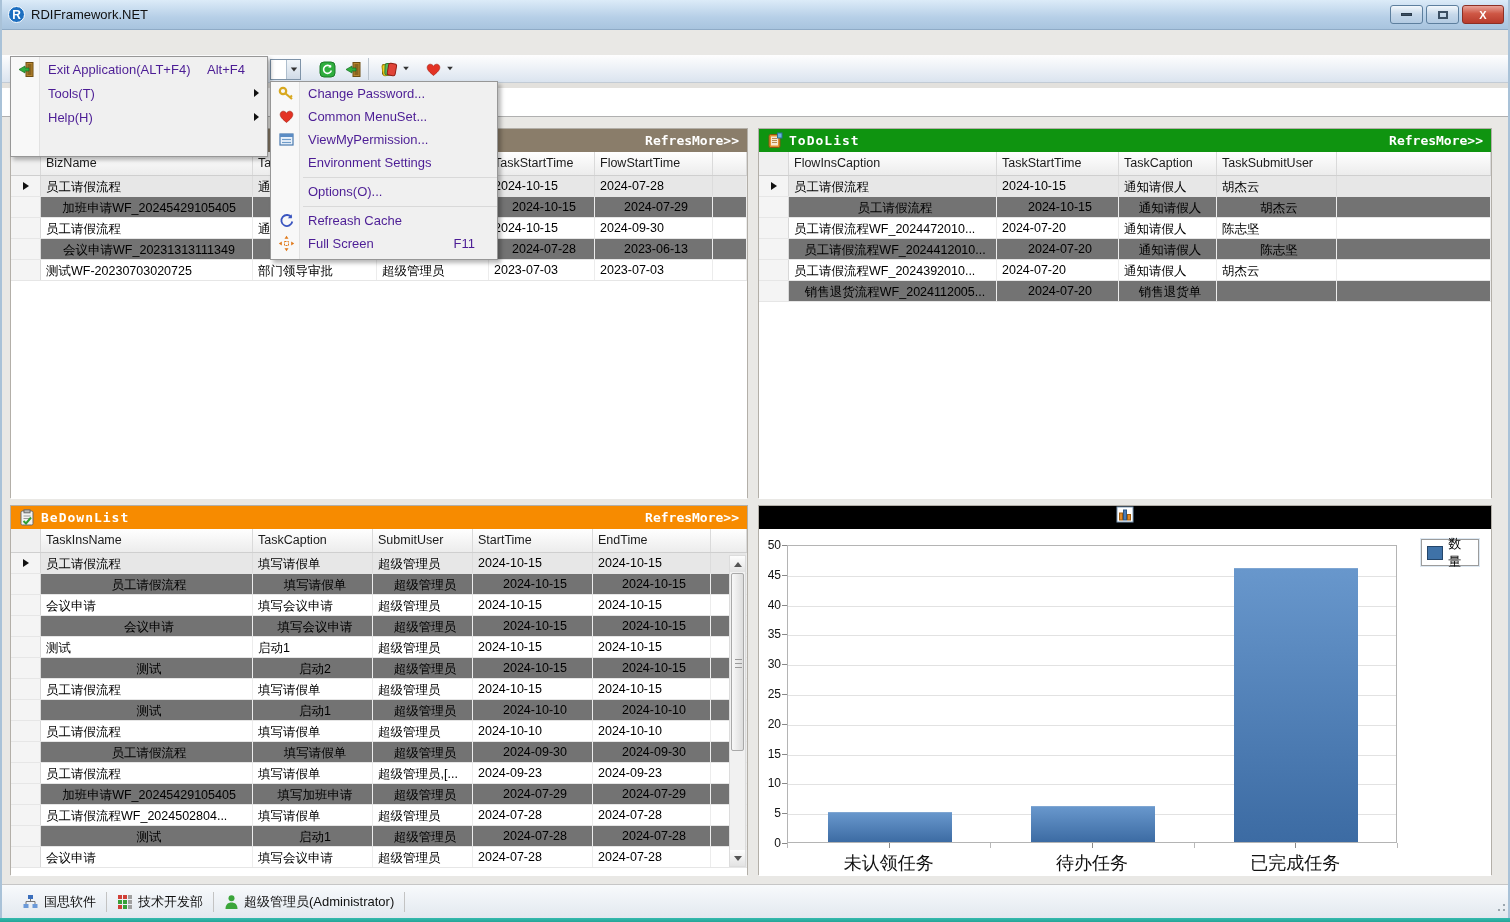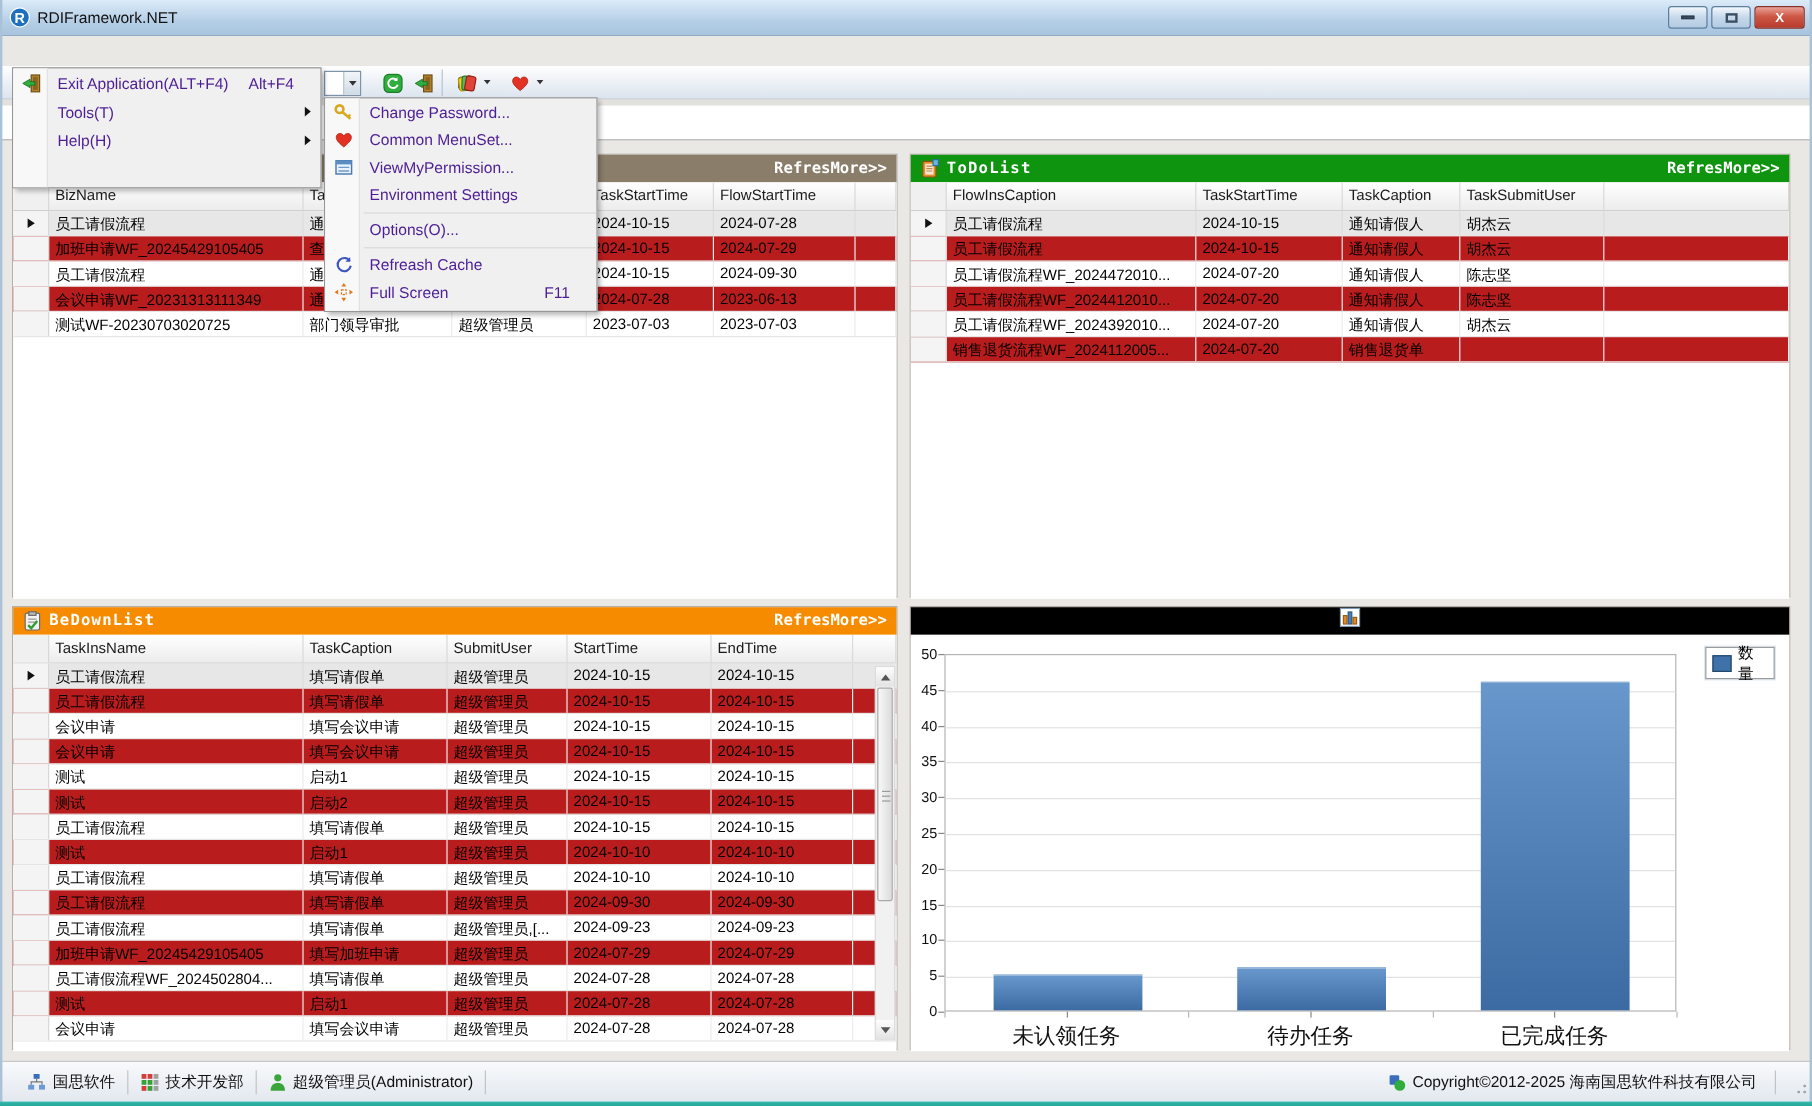--- a/index.html
+++ b/index.html
@@ -52,21 +52,21 @@
     font:bold 13px "DejaVu Sans Mono", monospace; color:#fff; letter-spacing:1px; }
   .panel-hd .more { margin-left:auto; font:bold 13px "DejaVu Sans Mono", monospace; letter-spacing:0; }
   .panel-body { position:relative; width:100%; height:347px; background:#fff; overflow:hidden; }
 
   
   .grid { position:absolute; left:0; top:0; right:0; font-size:12.5px; color:#000; }
   .g-hrow { display:flex; height:24px; background:linear-gradient(#ffffff,#ececec);
     border-bottom:1px solid #cfcfcf; }
   .g-hcell { padding:4px 0 0 5px; border-right:1px solid #dadada; overflow:hidden; white-space:nowrap; color:#1a1a1a; }
   .g-row { display:flex; height:21px; border-bottom:1px solid #e6e6e6; background:#fff; }
-  .g-row.alt { background:#b91c1c; }
+  .g-row.alt { background:#737373;text-align:center; }
   .g-row.sel { background:#e7e7e7; }
   .g-cell { padding:3px 0 0 5px; border-right:1px solid #ececec; overflow:hidden; white-space:nowrap; }
   .g-rowhdr { width:30px; min-width:30px; background:#f4f4f4; border-right:1px solid #d8d8d8;
     display:flex; align-items:center; justify-content:center; }
   .row-arrow { width:0; height:0; border-top:4px solid transparent; border-bottom:4px solid transparent; border-left:6px solid #111; }
 
   
   .vscroll { position:absolute; right:1px; top:26px; width:17px; height:312px; background:#f1f1f1; border:1px solid #dcdcdc; }
   .vs-btn { position:absolute; left:0; width:15px; height:16px; background:linear-gradient(#fdfdfd,#e3e3e3);
     display:flex; align-items:center; justify-content:center; }
@@ -568,30 +568,20 @@
           <span>
             <svg width="15" height="16" viewBox="0 0 15 16">
               <circle cx="7.5" cy="4.2" r="3" fill="#3aa53a"></circle>
               <path d="M1.5 15 C1.5 10.5 4 8.5 7.5 8.5 C11 8.5 13.5 10.5 13.5 15 Z" fill="#3aa53a"></path>
             </svg>
           </span>
           <span>超级管理员(Administrator)</span>
         </div>
         <div class="sb-sep"></div>
       </div>
-    <div class="sb-right">
-      <span class="sb-icon" id="sb-copy-icon">
-          <svg width="16" height="16" viewBox="0 0 16 16">
-            <rect x="2" y="2" width="8" height="8" rx="1" fill="#3a6ebc"></rect>
-            <circle cx="10.5" cy="10.5" r="4.5" fill="#2fae3e"></circle>
-          </svg>
-        </span>
-      <span>Copyright©2012-2025 海南国思软件科技有限公司</span>
-      <span class="sb-sep" style="margin-left:10px;"></span>
-    </div>
     <div class="sb-grip"></div>
   </div>
   <div class="teal-strip"></div>
 
   <div class="menu" id="file-menu" style="left:10px;top:56px;width:258px;height:101px;">
     <div class="gutter"></div>
   <div class="menu-item" style="height: 24px; margin: 0px;">
         <span class="mi-icon">
           <svg width="17" height="17" viewBox="0 0 17 17">
             <rect x="8" y="1.5" width="7" height="14" fill="#b8862f" stroke="#6e4e14" stroke-width="1"></rect>

